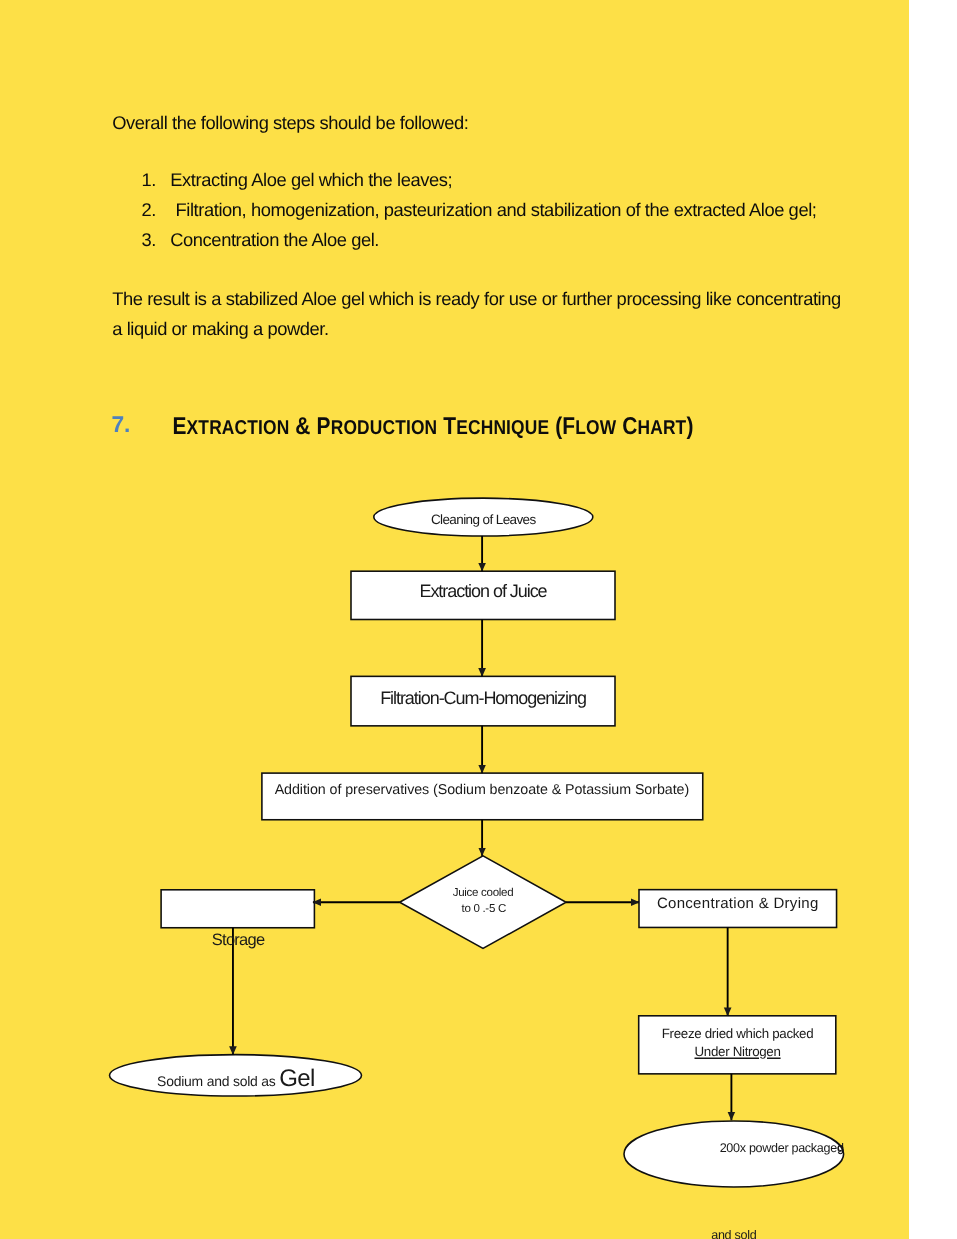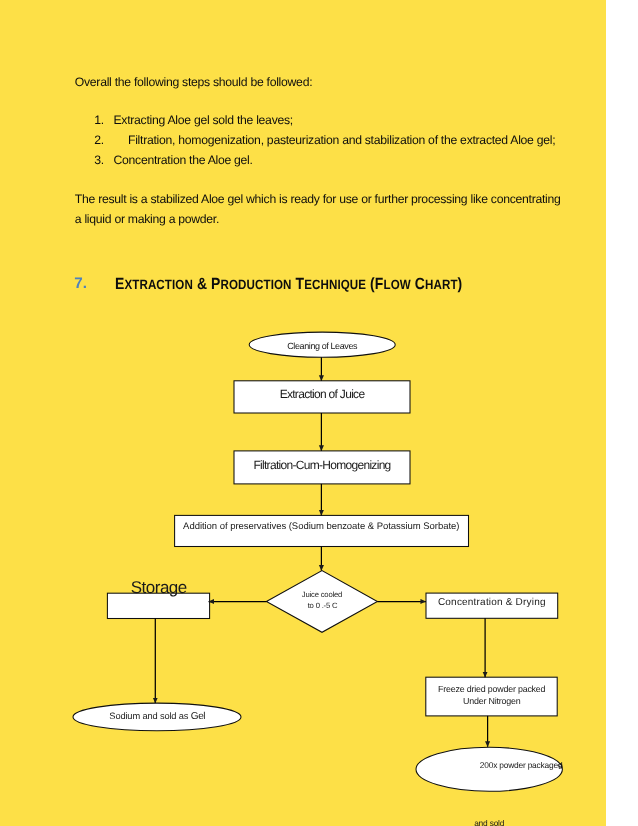--- a/index.html
+++ b/index.html
@@ -14,23 +14,23 @@
 svg.flow{position:absolute;left:0;top:0;}
 .nlabel{position:absolute;text-align:center;color:#1a1a1a;white-space:nowrap;line-height:1;}
 </style>
 </head>
 <body>
 
 <div class="page">
   <div class="body-text" style="left:74.8px;top:72.5px;">Overall the following steps should be followed:</div>
 
   <div class="list-num" style="left:94.3px;top:113px;">1.</div>
-  <div class="list-item" style="left:113.5px;top:113px;">Extracting Aloe gel sold the leaves;</div>
+  <div class="list-item" style="left:113.5px;top:113px;">Extracting Aloe gel which the leaves;</div>
   <div class="list-num" style="left:94.3px;top:132.8px;">2.</div>
-  <div class="list-item" style="left:128px;top:132.8px;">Filtration, homogenization, pasteurization and stabilization of the extracted Aloe gel;</div>
+  <div class="list-item" style="left:117px;top:132.8px;">Filtration, homogenization, pasteurization and stabilization of the extracted Aloe gel;</div>
   <div class="list-num" style="left:94.3px;top:152.8px;">3.</div>
   <div class="list-item" style="left:113.5px;top:152.8px;">Concentration the Aloe gel.</div>
 
   <div class="body-text" style="left:74.8px;top:210px;">a liquid or making a powder.</div>
   <div class="body-text" style="left:74.8px;top:190px;">The result is a stabilized Aloe gel which is ready for use or further processing like concentrating</div>
 
   <div class="heading-num" style="left:74.3px;top:274.8px;">7.</div>
   <div class="heading-txt" style="left:115.3px;top:274.7px;"><span>E</span><span class="sc">XTRACTION</span><span> &amp; P</span><span class="sc">RODUCTION</span><span> T</span><span class="sc">ECHNIQUE</span><span> (F</span><span class="sc">LOW</span><span> C</span><span class="sc">HART</span><span>)</span></div>
 
   <svg class="flow" width="638" height="826" viewBox="0 0 638 826">
@@ -63,21 +63,21 @@
       <line x1="487.6" y1="715.9" x2="487.6" y2="746.8"></line>
     </g>
   </svg>
 
   <div class="nlabel" style="left:0;top:341.6px;width:644.4px;font-size:9px;letter-spacing:-0.4px;">Cleaning of Leaves</div>
   <div class="nlabel" style="left:0;top:387.8px;width:644px;font-size:12px;letter-spacing:-0.7px;">Extraction of Juice</div>
   <div class="nlabel" style="left:0;top:458.6px;width:644px;font-size:12px;letter-spacing:-0.7px;">Filtration-Cum-Homogenizing</div>
   <div class="nlabel" style="left:0;top:521.8px;width:642.5px;font-size:9.5px;letter-spacing:-0.04px;">Addition of preservatives (Sodium benzoate &amp; Potassium Sorbate)</div>
   <div class="nlabel" style="left:0;top:590.8px;width:644px;font-size:7.7px;letter-spacing:-0.2px;">Juice cooled</div>
   <div class="nlabel" style="left:0;top:602.4px;width:645px;font-size:7.7px;letter-spacing:-0.2px;">to 0 .-5 C</div>
-  <div class="nlabel" style="left:0;top:579px;width:317.5px;font-size:17px;letter-spacing:-0.5px;">Storage</div>
+  <div class="nlabel" style="left:0;top:622px;width:317.5px;font-size:11px;letter-spacing:-0.5px;">Storage</div>
   <div class="nlabel" style="left:426px;top:598px;width:131.7px;font-size:10px;letter-spacing:0.2px;">Concentration &amp; Drying</div>
-  <div class="nlabel" style="left:0;top:712.4px;width:314.5px;font-size:9.3px;letter-spacing:-0.15px;"><span>Sodium and sold as </span><span style="font-size:10px;letter-spacing:-0.4px;">Gel</span></div>
-  <div class="nlabel" style="left:426px;top:685.3px;width:131.4px;font-size:8.9px;letter-spacing:-0.2px;">Freeze dried powder packed</div>
-  <div class="nlabel" style="left:426px;top:696.7px;width:131.4px;font-size:8.9px;letter-spacing:-0.2px;">Under Nitrogen</div>
+  <div class="nlabel" style="left:0;top:712.4px;width:314.5px;font-size:9.3px;letter-spacing:-0.15px;"><span>Sodium and sold as </span><span style="font-size:16px;letter-spacing:-0.4px;">Gel</span></div>
+  <div class="nlabel" style="left:426px;top:685.3px;width:131.4px;font-size:8.9px;letter-spacing:-0.2px;">Freeze dried which packed</div>
+  <div class="nlabel" style="left:426px;top:696.7px;width:131.4px;font-size:8.9px;letter-spacing:-0.2px;text-decoration:underline;">Under Nitrogen</div>
   <div class="nlabel" style="left:416px;top:761.2px;width:146.4px;font-size:8.4px;letter-spacing:-0.2px;text-align:right;">200x powder packaged</div>
   <div class="nlabel" style="left:558px;top:761.5px;width:14px;font-size:8.6px;letter-spacing:-0.2px;text-align:left;color:#111;">9</div>
   <div class="nlabel" style="left:416px;top:771.0px;width:146.4px;font-size:8.4px;letter-spacing:-0.2px;margin-top:48px;">and sold</div>
 </div>
 
 </body></html>

